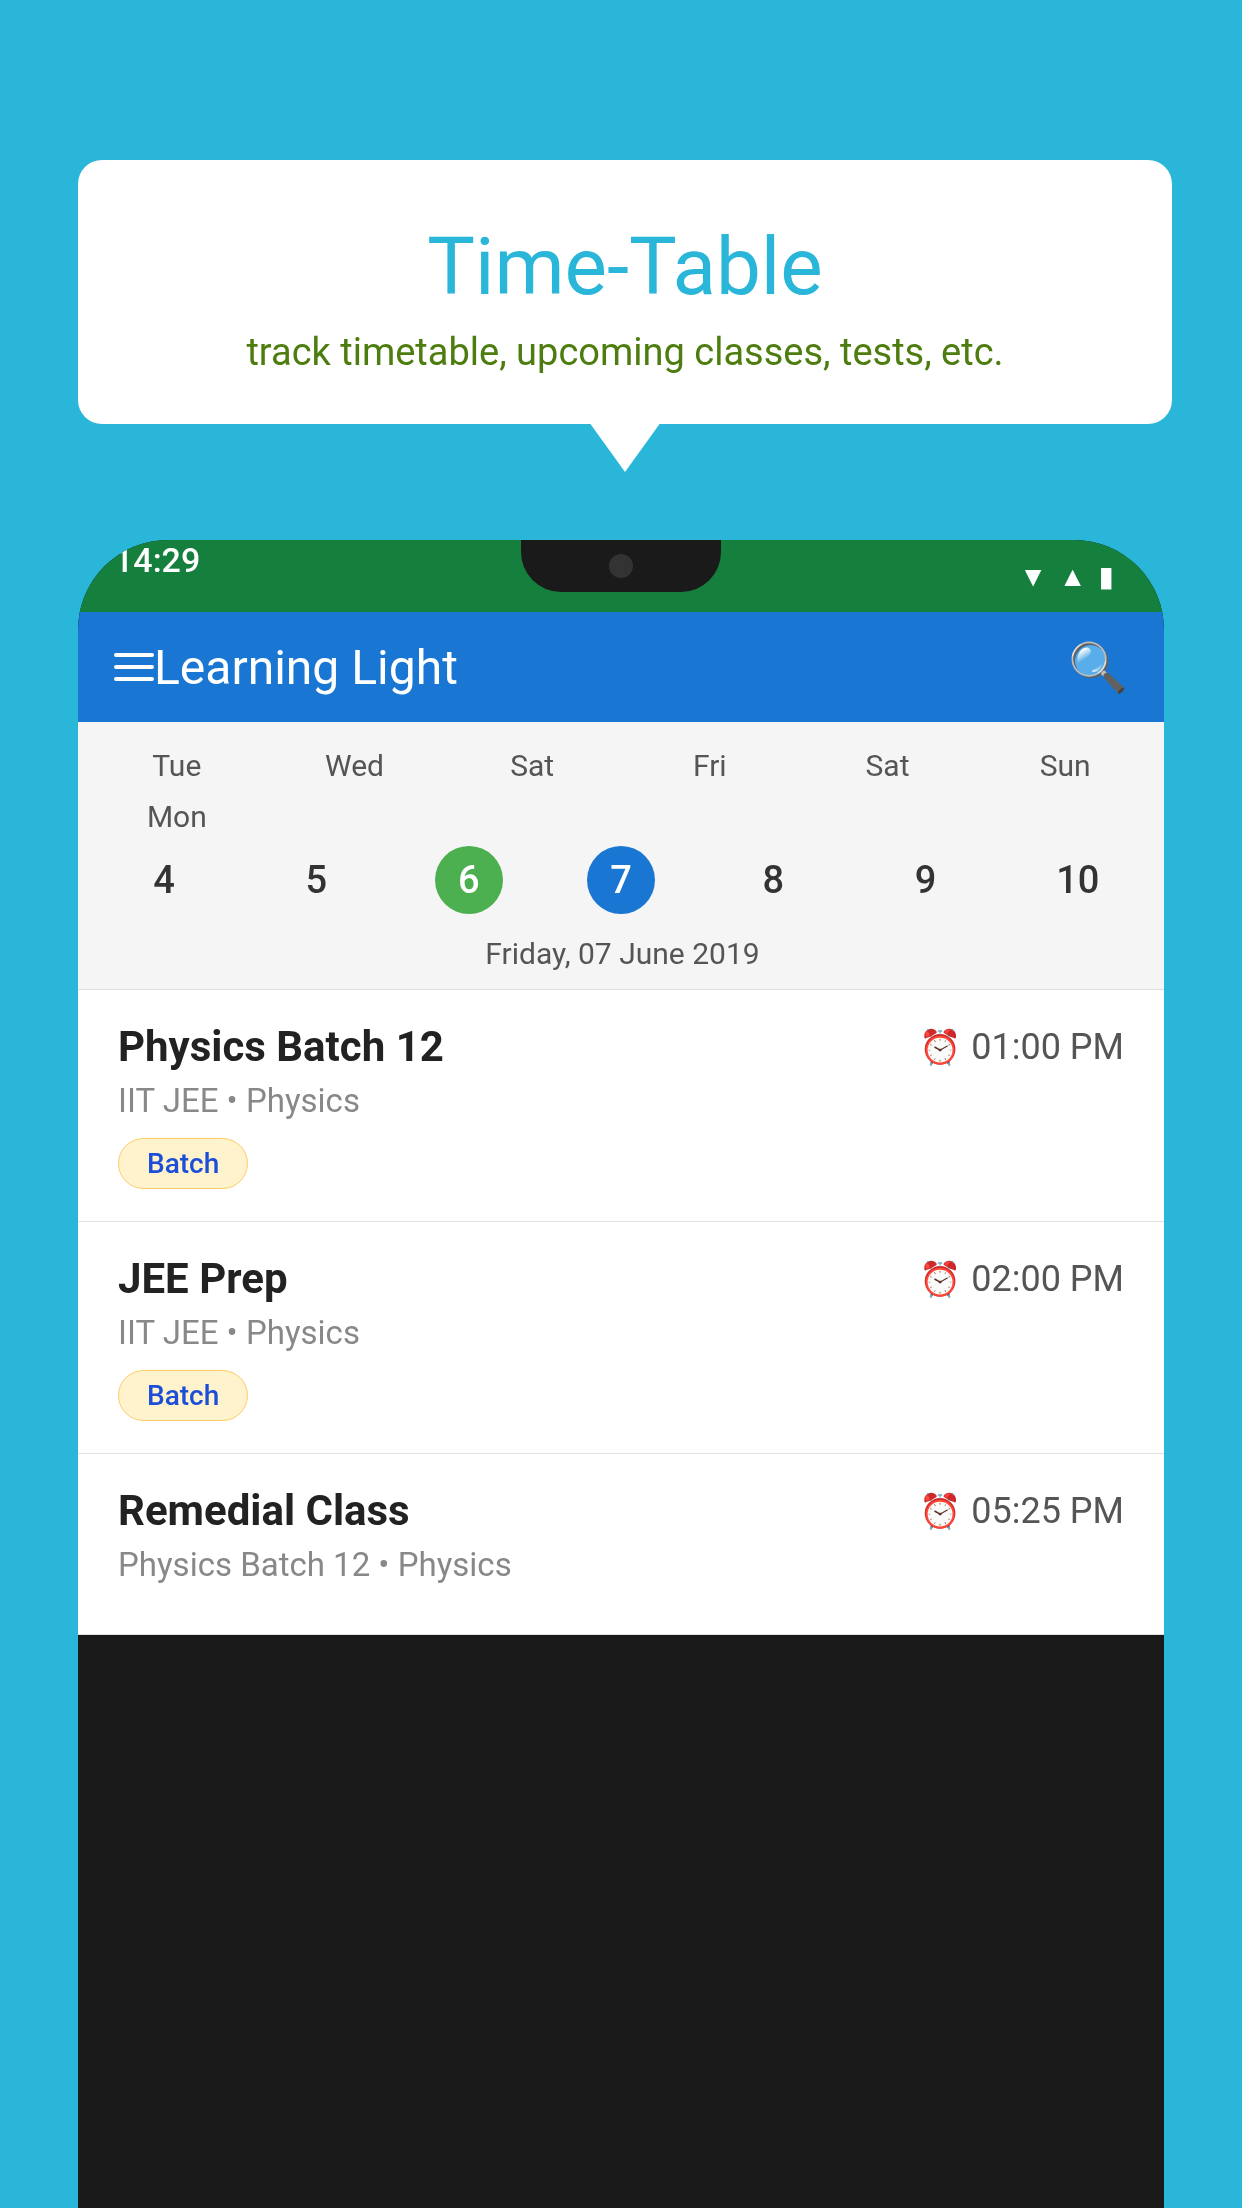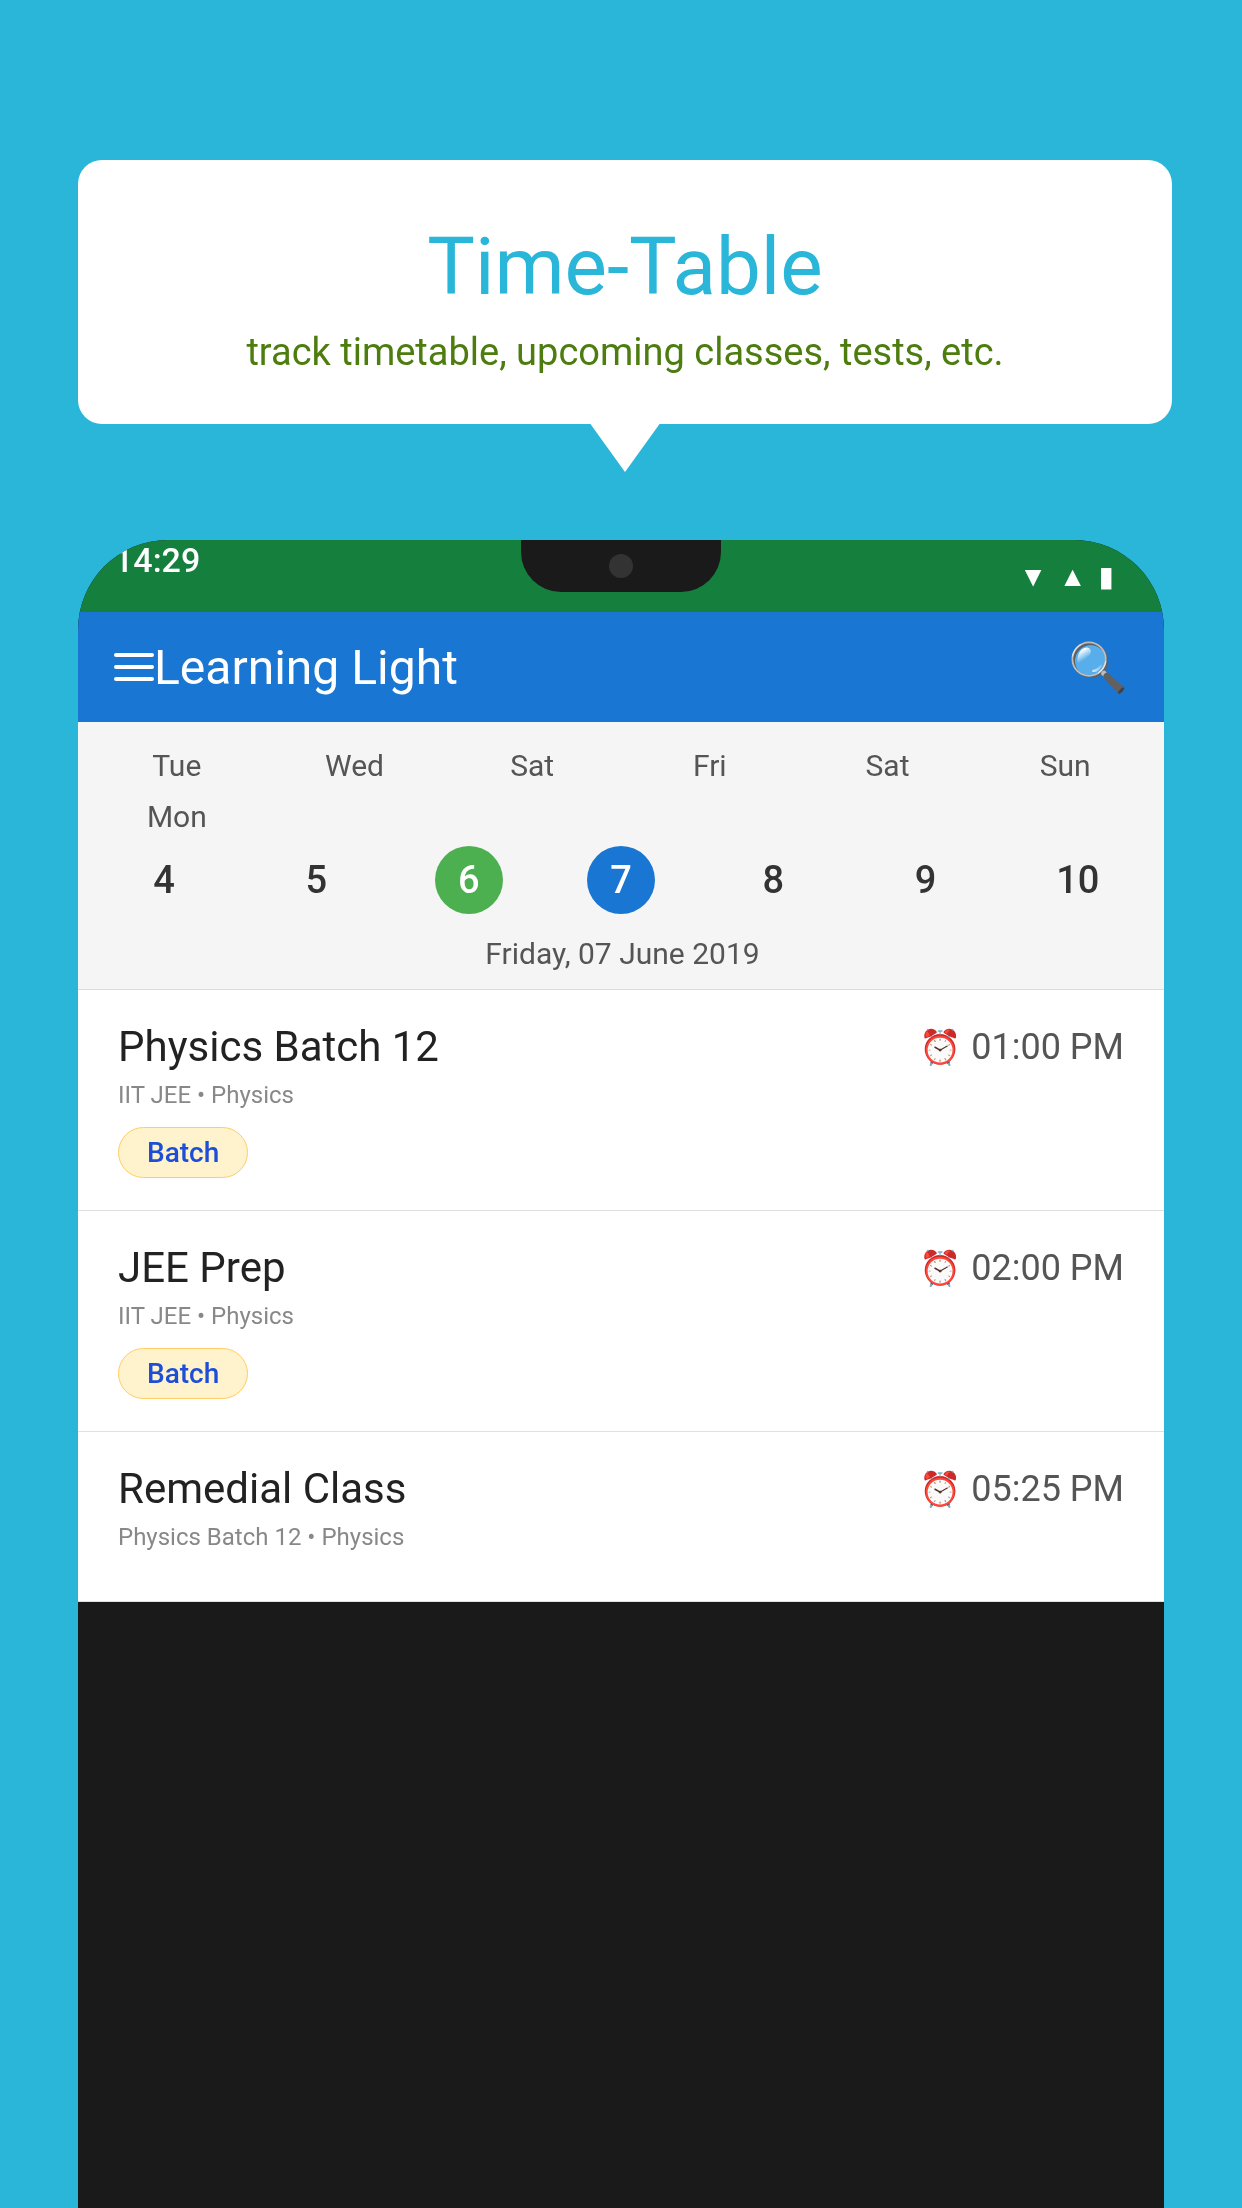--- a/index.html
+++ b/index.html
@@ -243,39 +243,39 @@
 
     .schedule-item-header {
       display: flex;
       justify-content: space-between;
       align-items: center;
       margin-bottom: 10px;
     }
 
     .schedule-title {
       font-size: 42px;
-      font-weight: 400;
+      font-weight: 700;
       color: #222;
     }
 
     .schedule-time {
       font-size: 36px;
       color: #555;
       display: flex;
       align-items: center;
       gap: 10px;
     }
 
     .clock-icon {
       font-size: 34px;
       color: #888;
     }
 
     .schedule-subtitle {
-      font-size: 24px;
+      font-size: 33px;
       color: #888;
       margin-bottom: 18px;
     }
 
     .batch-tag {
       display: inline-block;
       background: #FFF3CD;
       color: #1d4ed8;
       border: 1.5px solid #FFCC66;
       border-radius: 30px;

